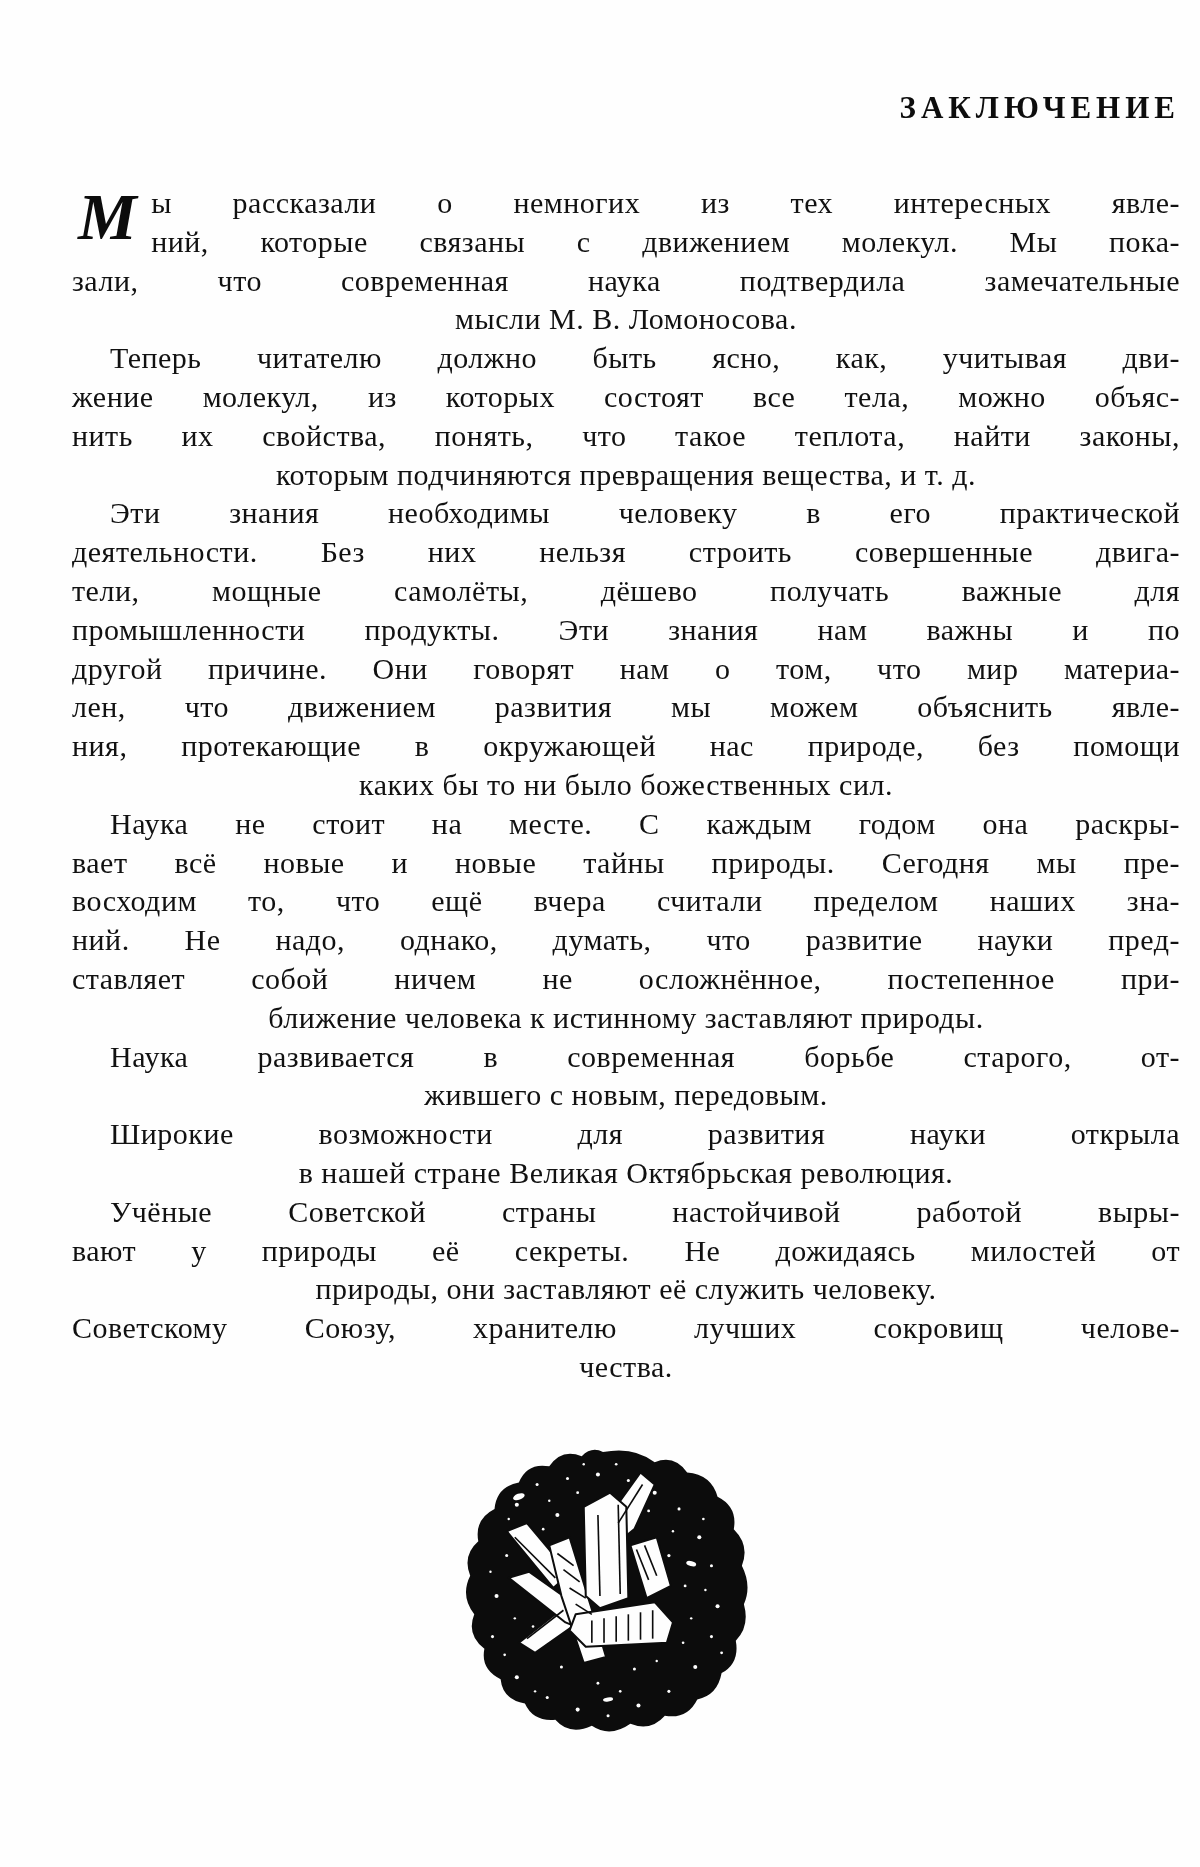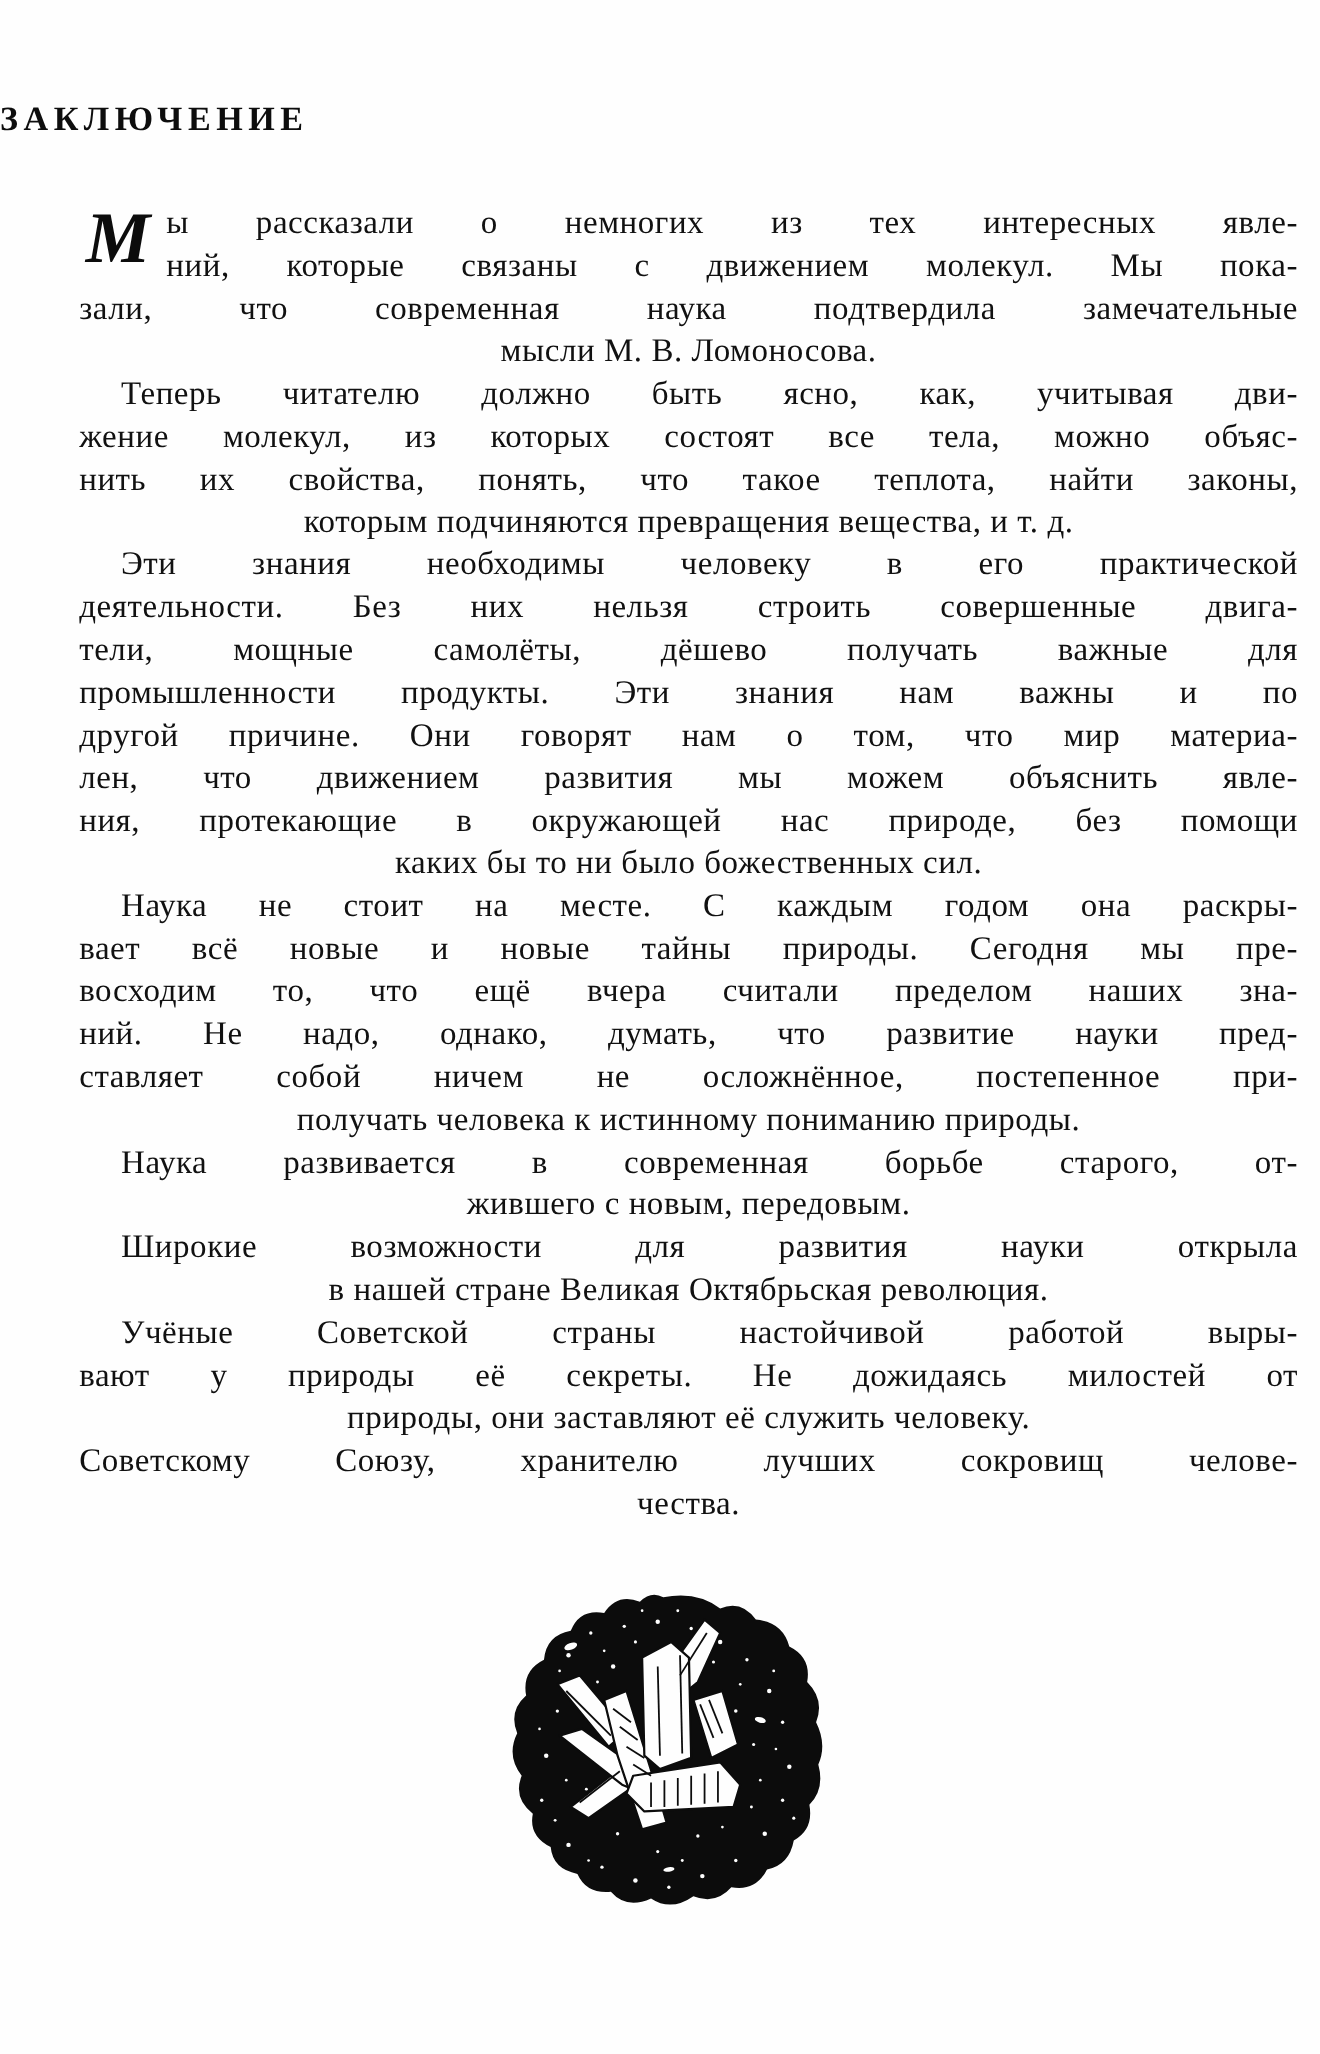--- a/index.html
+++ b/index.html
@@ -15,21 +15,21 @@
     color: #101010;
     font-family: "Liberation Serif", "DejaVu Serif", serif;
     overflow: hidden;
   }
   .title {
     position: absolute;
     top: 90px;
     left: 0;
     right: 20px;
     margin: 0;
-    text-align: left;
+    text-align: right;
     font-size: 31px;
     font-weight: 700;
     letter-spacing: 5px;
     color: #0d0d0d;
   }
   .text-col {
     position: absolute;
     top: 184px;
     left: 72px;
     width: 1108px;
@@ -97,21 +97,21 @@
         <div class="line fill">лен, что движением развития мы можем объяснить явле-</div>
         <div class="line fill">ния, протекающие в окружающей нас природе, без помощи</div>
         <div class="line">каких бы то ни было божественных сил.</div>
       </div>
       <div class="para">
         <div class="line fill indent">Наука не стоит на месте. С каждым годом она раскры-</div>
         <div class="line fill">вает всё новые и новые тайны природы. Сегодня мы пре-</div>
         <div class="line fill">восходим то, что ещё вчера считали пределом наших зна-</div>
         <div class="line fill">ний. Не надо, однако, думать, что развитие науки пред-</div>
         <div class="line fill">ставляет собой ничем не осложнённое, постепенное при-</div>
-        <div class="line">получать человека к истинному пониманию природы.</div>
+        <div class="line">ближение человека к истинному заставляют природы.</div>
       </div>
       <div class="para">
         <div class="line fill indent">Наука развивается в современная борьбе старого, от-</div>
         <div class="line">жившего с новым, передовым.</div>
       </div>
       <div class="para">
         <div class="line fill indent">Широкие возможности для развития науки открыла</div>
         <div class="line">в нашей стране Великая Октябрьская революция.</div>
       </div>
       <div class="para">

